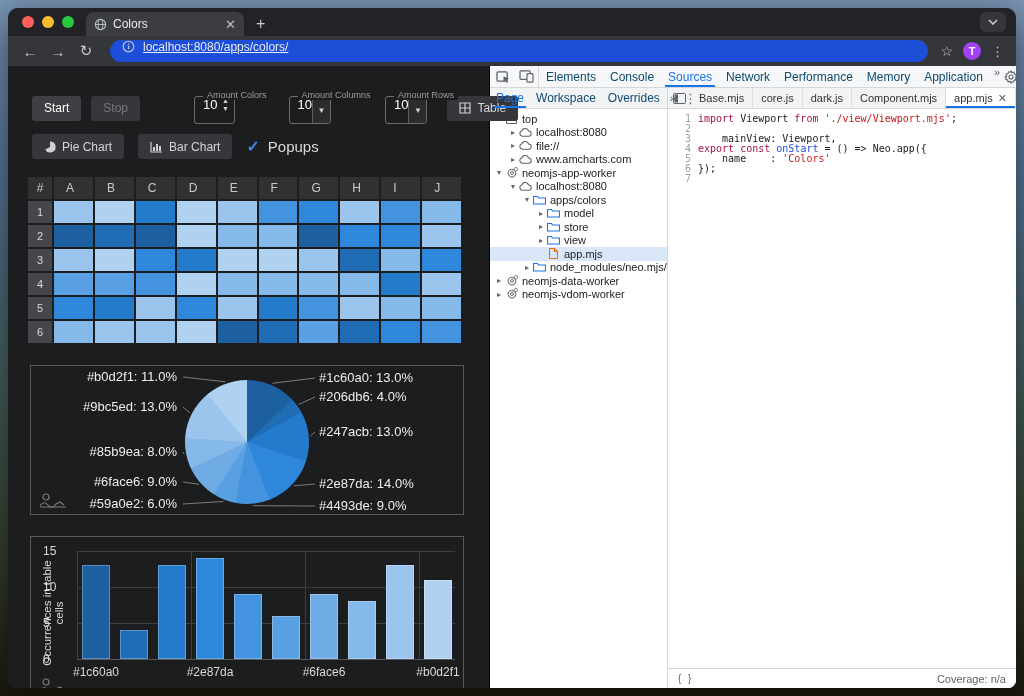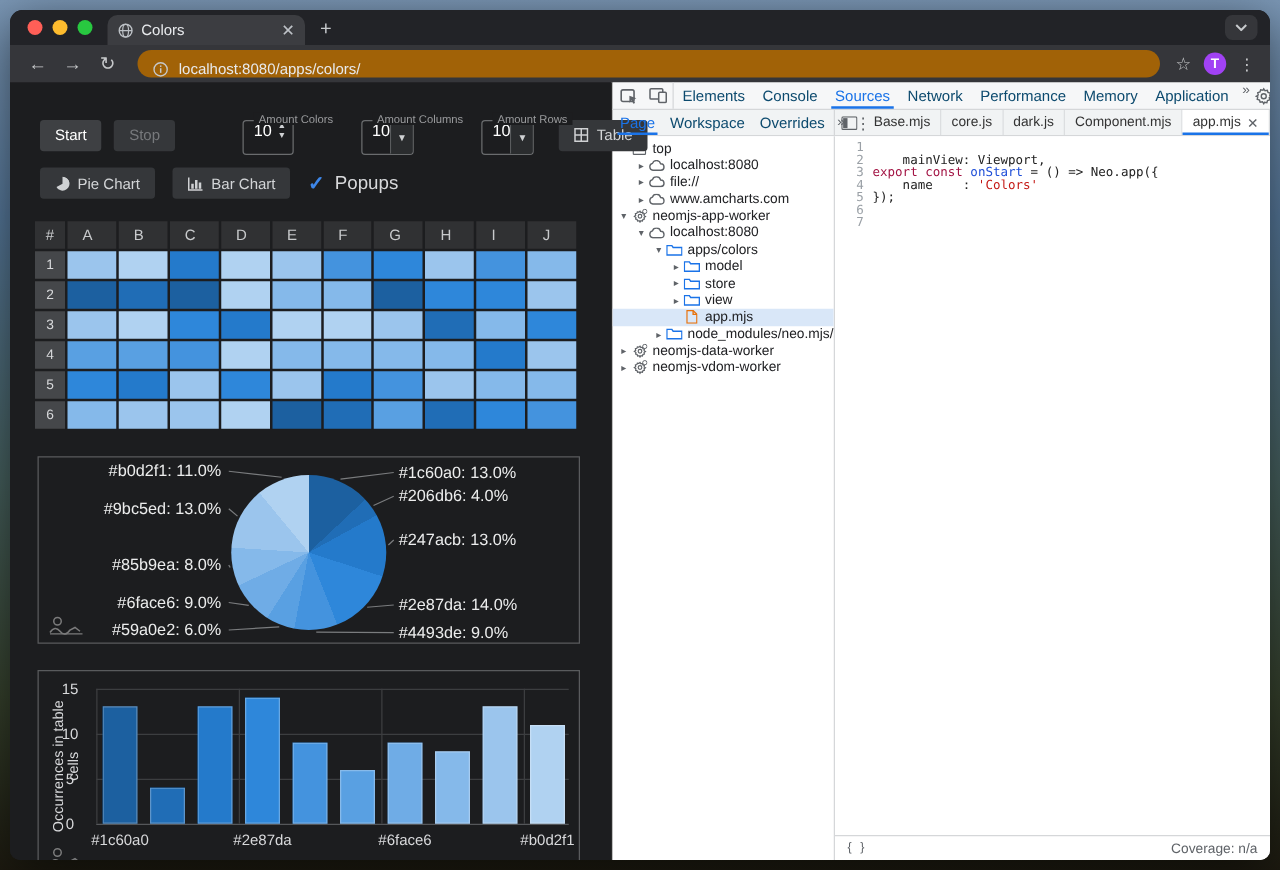--- a/index.html
+++ b/index.html
@@ -26,22 +26,22 @@
   }
   .tab .title { flex:1; white-space:nowrap; overflow:hidden; }
   .tab .close { color:#bdc1c6; font-size:13px; line-height:1; cursor:default; }
   .newtab { color:#c7cacd; font-size:16px; padding:0 12px; height:24px; display:flex; align-items:center; }
   .tabsearch { position:absolute; right:10px; top:4px; width:26px; height:20px; border-radius:6px; background:#35363a;
     display:flex; align-items:center; justify-content:center; }
   
   .btoolbar { height:30px; background:#35363a; display:flex; align-items:center; padding:0 10px; gap:4px; flex:none; }
   .navbtn { color:#c6c8ca; font-size:15px; width:24px; text-align:center; }
   .urlbar {
-    flex:1; height:22px; background:#a16207; border-radius:11px; margin:0 8px;
-    display:flex; align-items:flex-end; gap:8px; padding:0 12px; color:#e8eaed; font-size:12px;
+    flex:1; height:22px; background:#1d4ed8; border-radius:11px; margin:0 8px;
+    display:flex; align-items:flex-start; gap:8px; padding:0 12px; color:#e8eaed; font-size:12px;text-decoration:underline;
   }
   .right-ic { display:flex; align-items:center; gap:10px; padding-right:2px; }
   .star { color:#c6c8ca; font-size:14px; }
   .avatar { width:18px; height:18px; border-radius:50%; background:#a142f4; color:#fff; font-size:11px;
     display:flex; align-items:center; justify-content:center; font-weight:bold; }
   .kebab { color:#c6c8ca; font-size:13px; letter-spacing:0; }
   
   .content { flex:1; display:flex; min-height:0; }
   
   .app { width:481px; background:#1c1d1f; color:#d5d6d8; flex:none; position:relative; }
@@ -73,21 +73,21 @@
   .pie-panel { height:150px; margin-top:22px; }
   .bar-panel { height:164px; margin-top:21px; }
   .pie-circle { position:absolute; left:154px; top:14px; width:124px; height:124px; border-radius:50%; }
   .pie-label { position:absolute; font-size:13px; color:#eceded; white-space:nowrap; }
   .pie-label.left { text-align:right; }
   .callout-svg { position:absolute; left:0; top:0; width:434px; height:148px; }
   .amlogo { position:absolute; left:8px; bottom:4px; opacity:.75; }
   
   .ylab { position:absolute; left:-38px; top:64px; width:120px; transform:rotate(-90deg); transform-origin:center;
     font-size:11.5px; color:#d8d9db; text-align:center; }
-  .ytick { position:absolute; font-size:12px; color:#d8d9db; width:26px; text-align:center; }
+  .ytick { position:absolute; font-size:12px; color:#d8d9db; width:26px; text-align:left; }
   .gridh { position:absolute; height:1px; background:#3c3e40; }
   .gridv { position:absolute; width:1px; background:#3c3e40; }
   .bar { position:absolute; box-shadow:inset 0 0 0 1px rgba(255,255,255,.28); }
   .xlab { position:absolute; font-size:12px; color:#d8d9db; width:80px; text-align:center; }
   
   .devtools { flex:1; background:#fff; display:flex; flex-direction:column; border-left:1px solid #000; min-width:0; }
   .dt-row1 { height:22px; background:#f6f7f8; border-bottom:1px solid #d5d7d9; display:flex; align-items:center; flex:none; }
   .dt-icons { display:flex; align-items:center; padding:0 4px 0 6px; gap:8px; border-right:1px solid #d5d7d9; height:100%; }
   .dt-tab { font-size:12px; color:#0c4a6e; padding:0 7px; height:100%; display:flex; align-items:center; position:relative; white-space:nowrap; }
   .dt-tab.active { color:#1a73e8; }
@@ -620,20 +620,21 @@
             <div class="gutter" id="gutter">
                 <div class="gl">1</div>
                 <div class="gl">2</div>
                 <div class="gl">3</div>
                 <div class="gl">4</div>
                 <div class="gl">5</div>
                 <div class="gl">6</div>
                 <div class="gl">7</div>
               </div>
             <div class="codelines" id="codelines">
+                <div class="cl"><span class="tok-kw">import</span><span class="tok-pl"> Viewport </span><span class="tok-kw">from</span><span class="tok-pl"> </span><span class="tok-str">'./view/Viewport.mjs'</span><span class="tok-pl">;</span></div>
                 <div class="cl"></div>
                 <div class="cl"><span class="tok-pl">    mainView: Viewport,</span></div>
                 <div class="cl"><span class="tok-kw">export</span><span class="tok-pl"> </span><span class="tok-kw">const</span><span class="tok-pl"> </span><span class="tok-def">onStart</span><span class="tok-pl"> = () =&gt; Neo.app({</span></div>
                 <div class="cl"><span class="tok-pl">    name    : </span><span class="tok-str">'Colors'</span></div>
                 <div class="cl"><span class="tok-pl">});</span></div>
                 <div class="cl"></div>
               </div>
           </div>
           <div class="dt-status">
             <span class="pp">{ }</span>

